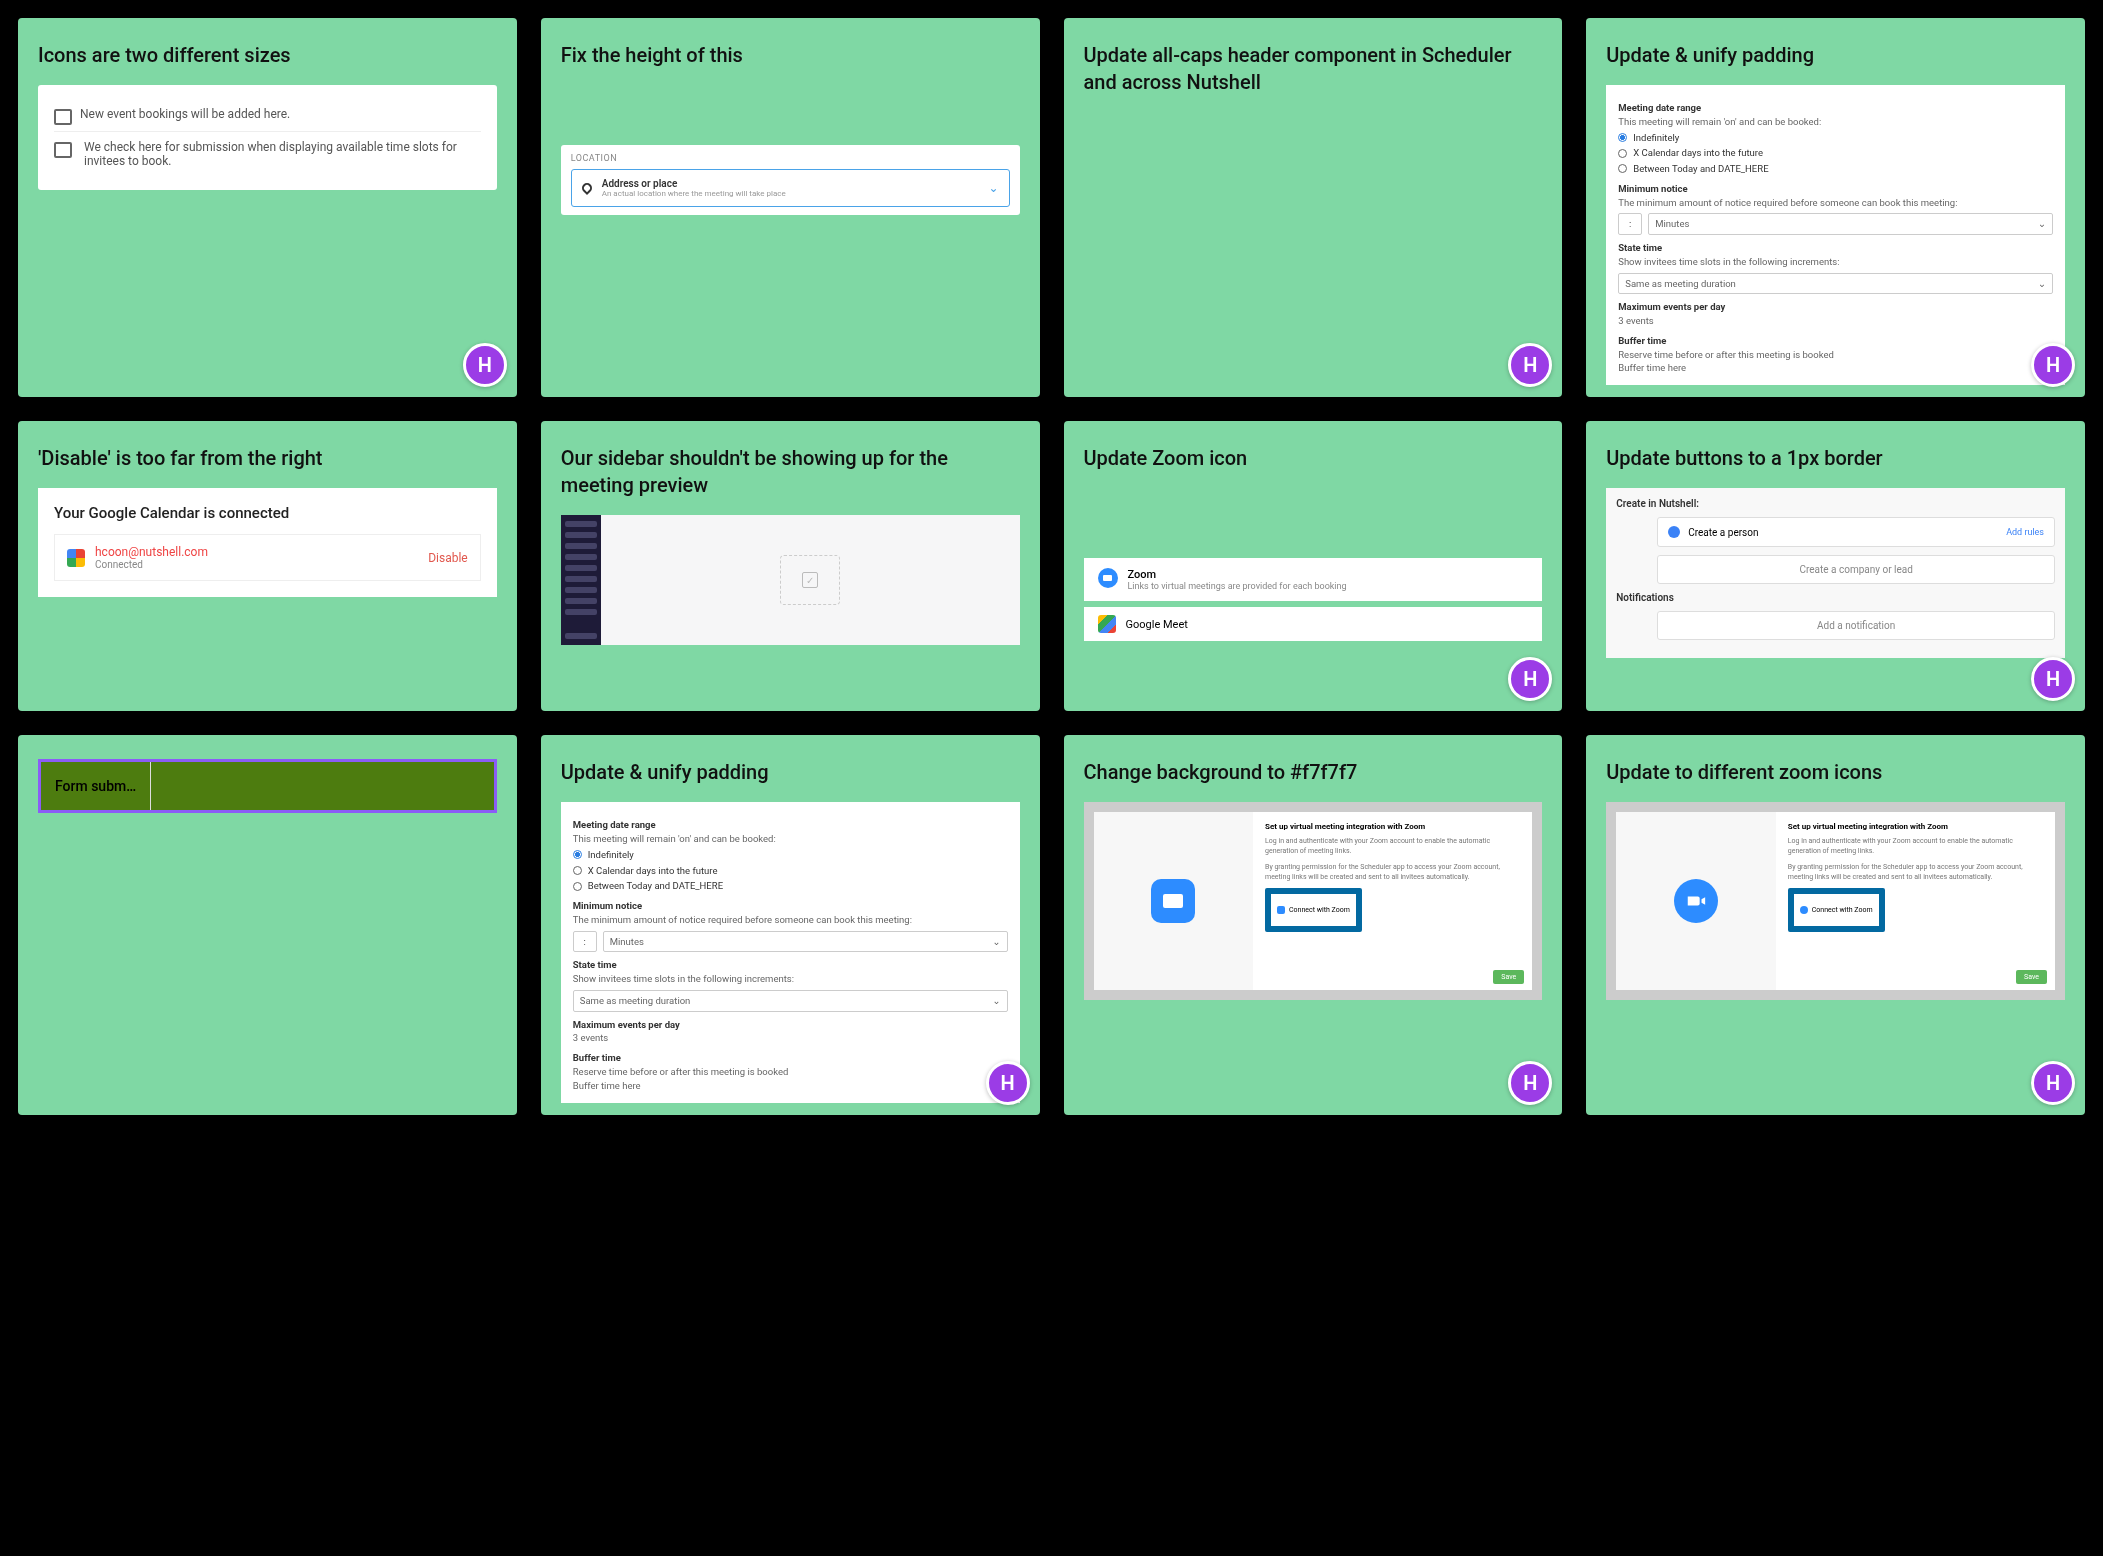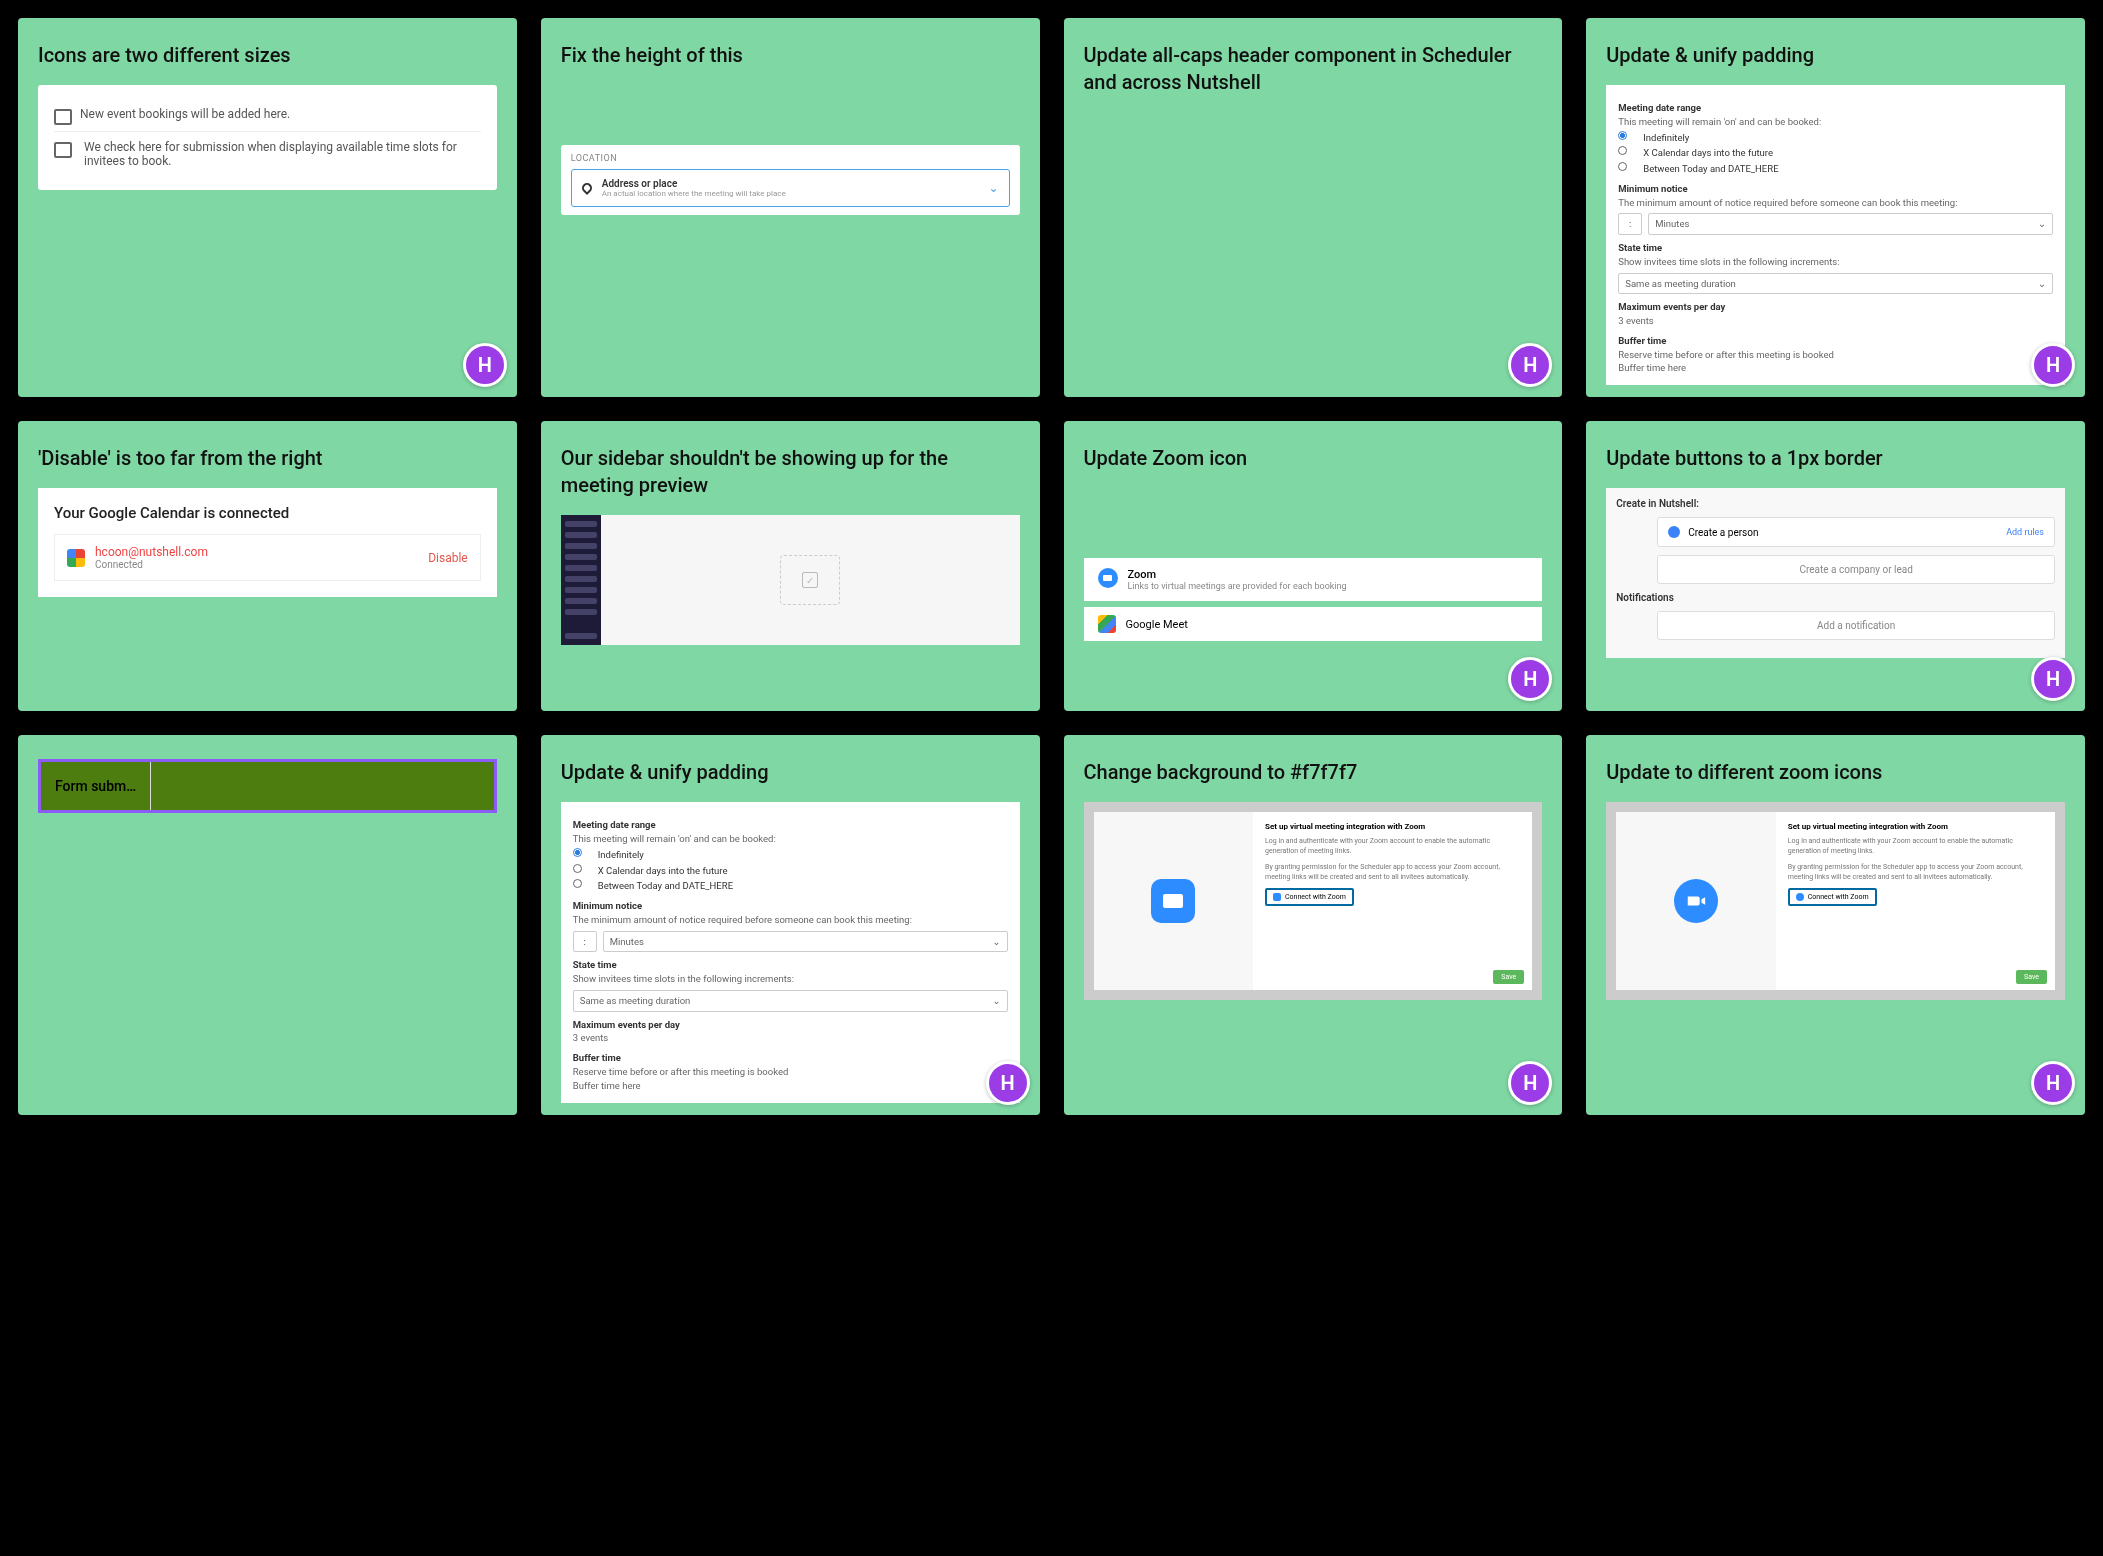--- a/index.html
+++ b/index.html
@@ -58,21 +58,21 @@
   
   .loc-label { font-size:9px; letter-spacing:.5px; color:#888; margin-bottom:6px; }
   .loc-box { border:1px solid #4aa3e8; border-radius:3px; padding:8px 10px; display:flex; align-items:center; gap:10px; }
   .pin { width:10px;height:10px;border:2px solid #333;border-radius:50% 50% 50% 0;transform:rotate(-45deg);}
   .chev { margin-left:auto; color:#4aa3e8; font-size:12px;}
 
   
   .form { background:#fff; font-size:9.5px; color:#333; padding:10px 12px; line-height:1.45; }
   .form .h { font-weight:700; margin-top:6px; }
   .form .sub { color:#666; }
-  .radio { display:flex; gap:16px; margin:2px 0;}
+  .radio { display:flex; align-items:center; gap:6px; margin:2px 0;}
   .radio .dot{width:9px;height:9px;border:1px solid #666;border-radius:50%;}
   .radio.sel .dot{border-color:#2a7de1;background:radial-gradient(circle,#2a7de1 45%,#fff 50%);}
   .sel-row{display:flex;gap:6px;margin-top:4px;}
   .numbox{width:24px;border:1px solid #ccc;border-radius:2px;padding:3px 4px;text-align:center;}
   .selbox{flex:1;border:1px solid #ccc;border-radius:2px;padding:3px 6px;display:flex;justify-content:space-between;align-items:center;color:#666;}
 
   
   .gcal { background:#fff; padding:16px; }
   .gcal-h{font-size:15px;font-weight:500;color:#222;margin-bottom:12px;}
   .gcal-body{display:flex;align-items:center;gap:10px;border:1px solid #eee;padding:10px 12px;}
@@ -106,21 +106,21 @@
   .tcell .c1{padding:16px 14px;font-weight:500;font-size:14px;border-right:1px solid #ddd;}
   .tcell .c2{flex:1;padding:16px;}
 
   
   .modal{background:#ccc;padding:10px;}
   .modalin{background:#fff;display:flex;height:178px;}
   .modalin .l{flex:1;background:#f7f7f7;display:flex;align-items:center;justify-content:center;}
   .modalin .r{flex:1.6;padding:10px 12px;font-size:7px;position:relative;}
   .modalin .r .t{font-weight:700;font-size:8px;margin-bottom:6px;}
   .modalin .r .p{color:#777;margin-bottom:6px;line-height:1.4;}
-  .modalin .r .btn{border:2px solid #0369a1;padding:3px 6px;display:inline-flex;align-items:flex-end;gap:4px;border-radius:2px;}
+  .modalin .r .btn{border:6px solid #0369a1;padding:12px 6px;display:inline-flex;align-items:flex-end;gap:4px;border-radius:2px;}
   .modalin .r .save{position:absolute;right:8px;bottom:6px;background:#5cb85c;color:#fff;padding:3px 8px;border-radius:2px;font-size:7px;}
   .bigz{width:44px;height:44px;border-radius:10px;background:#2d8cff;display:flex;align-items:center;justify-content:center;}
   .bigz::after{content:"";width:20px;height:14px;background:#fff;border-radius:2px;}
   .bigz2{width:44px;height:44px;border-radius:50%;background:#2d8cff;display:flex;align-items:center;justify-content:center;}
   .bigz2 svg{fill:#fff;}
 </style>
 </head>
 <body>
 
 <div class="grid">

